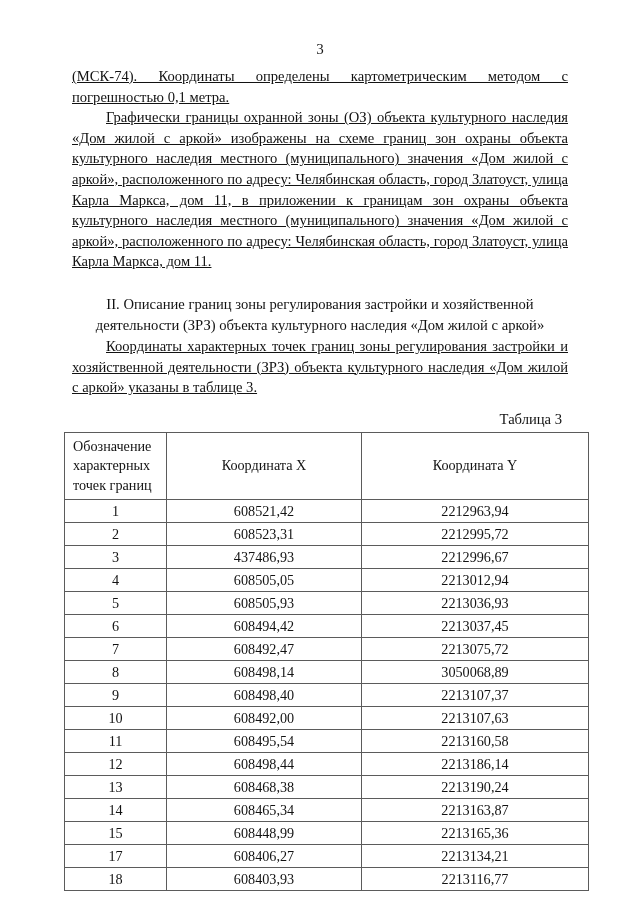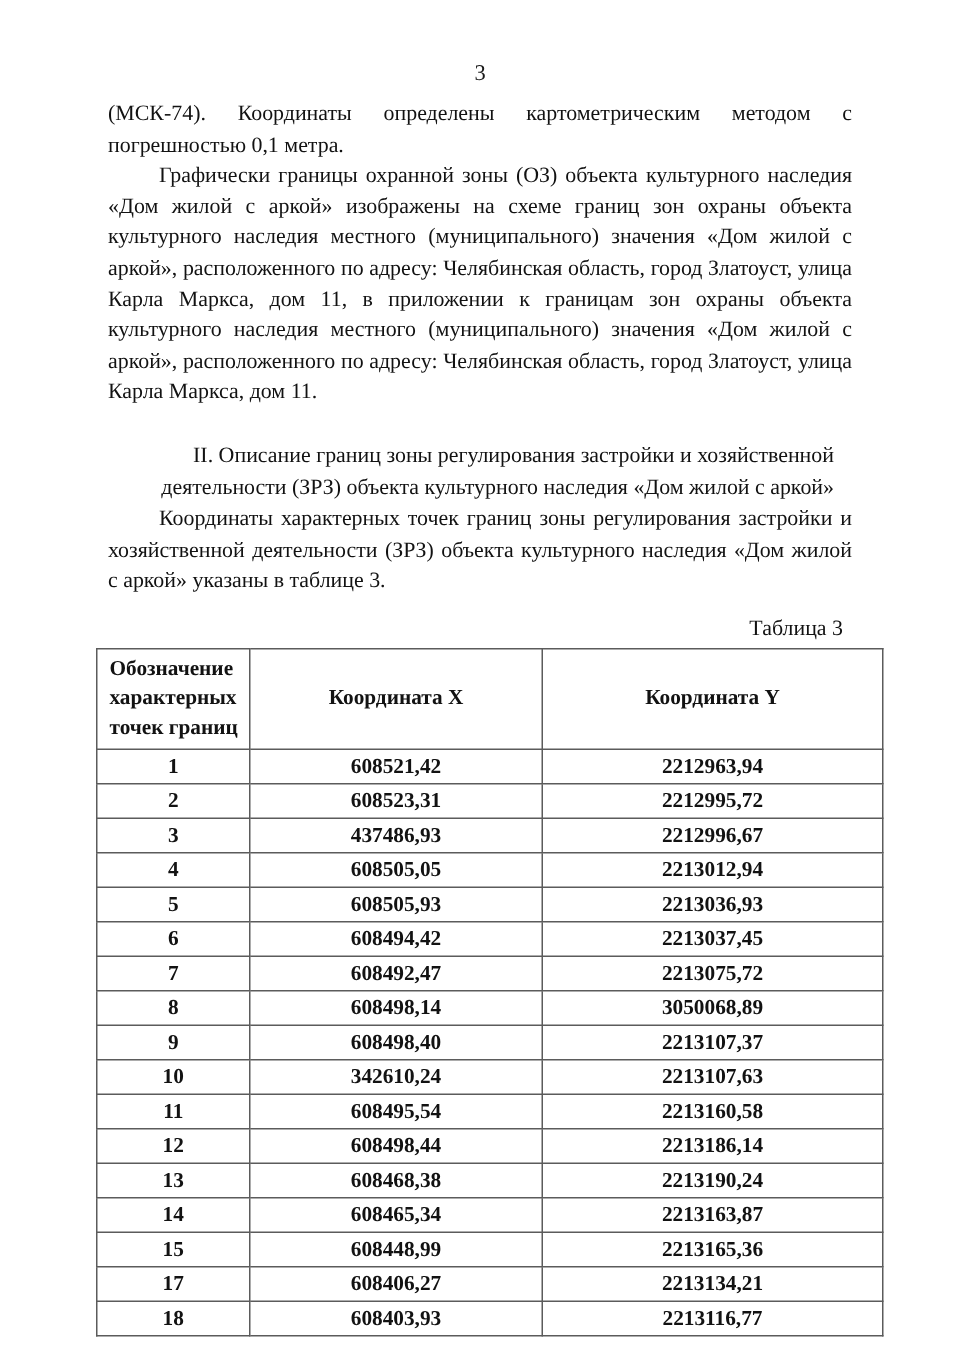--- a/index.html
+++ b/index.html
@@ -40,36 +40,36 @@
     width: 496px;
   }
   p.body-par {
     margin: 0;
     font-size: 14.6px;
     line-height: 20.6px;
     text-align: justify;
     text-justify: inter-word;
     color: #121212;
     hyphens: none;
+    text-decoration: underline;
   }
   p.body-par.indent {
     text-indent: 34px;
   }
   .heading-block {
     margin-top: 22px;
     margin-bottom: 0;
     text-align: center;
     font-size: 14.6px;
     line-height: 21px;
     color: #121212;
     padding: 0 12px;
   }
   .heading-block .hline {
     display: block;
-    text-align: right;
   }
   .par-after-heading {
     margin-top: 21px;
   }
   .table-caption {
     margin-top: 12px;
     text-align: right;
     font-size: 14.6px;
     line-height: 18px;
     padding-right: 6px;
@@ -78,21 +78,21 @@
   table.coords {
     margin-top: 4px;
     border-collapse: collapse;
     width: 524px;
     margin-left: -8px;
     table-layout: fixed;
   }
   table.coords td,
   table.coords th {
     border: 1px solid #5b5b5b;
-    font-weight: bold;
+    font-weight: normal;
     font-size: 14.2px;
     line-height: 19px;
     color: #121212;
     padding: 1px 3px;
     text-align: center;
     vertical-align: middle;
     margin-top: 47px;
   }
   table.coords th.col-label {
     text-align: left;
@@ -187,21 +187,21 @@
             <td>608498,14</td>
             <td>3050068,89</td>
           </tr>
           <tr>
             <td>9</td>
             <td>608498,40</td>
             <td>2213107,37</td>
           </tr>
           <tr>
             <td>10</td>
-            <td>342610,24</td>
+            <td>608492,00</td>
             <td>2213107,63</td>
           </tr>
           <tr>
             <td>11</td>
             <td>608495,54</td>
             <td>2213160,58</td>
           </tr>
           <tr>
             <td>12</td>
             <td>608498,44</td>

